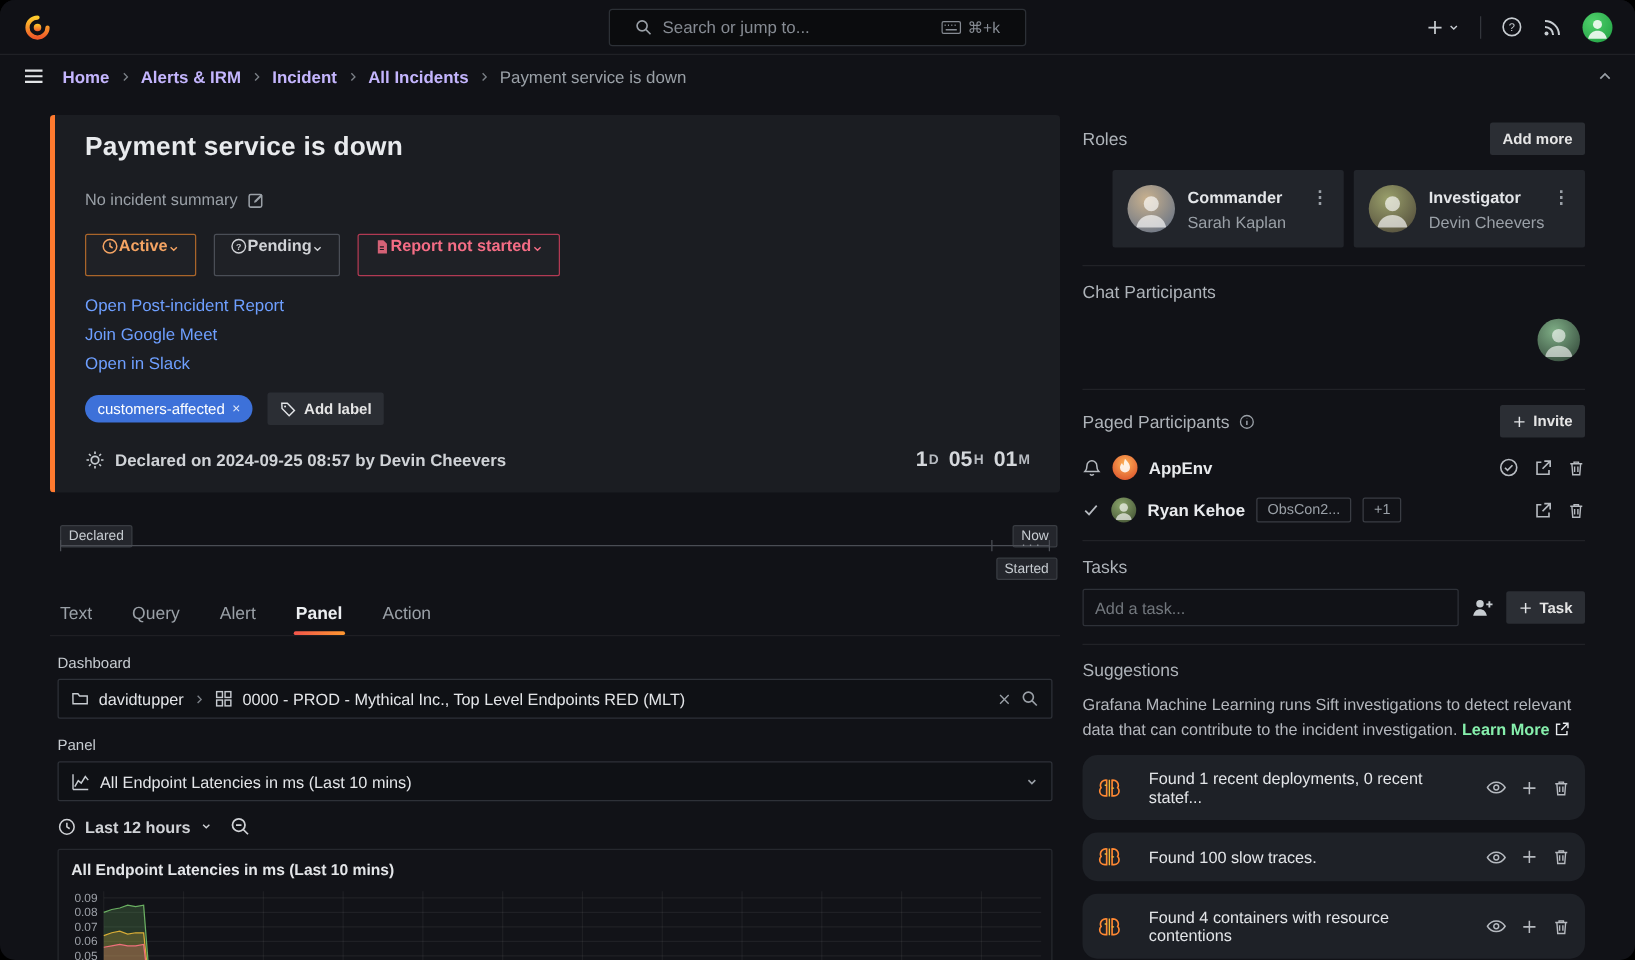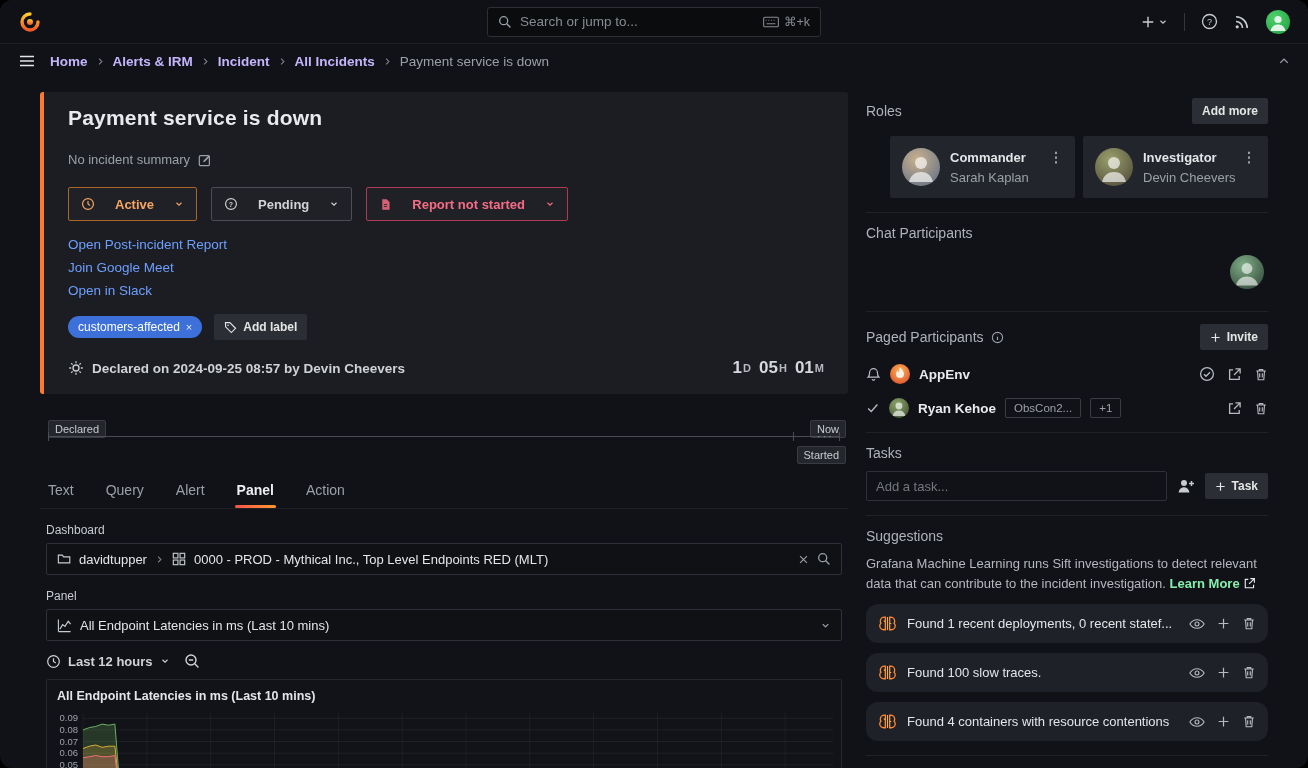--- a/index.html
+++ b/index.html
@@ -7,21 +7,21 @@
     font-family:"Liberation Sans", sans-serif; }
   .window { position:relative; width:1308px; height:768px; background:#111217;
     border-radius:12px; overflow:hidden; color:#d8d9da; }
 
   
   .topbar { height:44px; display:flex; align-items:center; padding:0 18px;
     background:#101116; border-bottom:1px solid rgba(255,255,255,0.07); position:relative; }
   .logo { width:24px; height:24px; }
   .searchbox { position:absolute; left:50%; top:50%; transform:translate(-50%,-50%);
     width:334px; height:30px; background:#0b0c0e; border:1px solid #2c3036; border-radius:3px;
-    display:flex; align-items:center; padding:0 10px; gap:8px; }
+    display:flex; align-items:center; padding:0 20px; gap:8px; }
   .searchbox input { flex:1; background:transparent; border:none; outline:none;
     color:#9aa0a7; font-size:13.5px; font-family:inherit; }
   .searchbox input::placeholder { color:#868b93; }
   .kbd-hint { display:flex; align-items:center; gap:5px; color:#868b93; font-size:12.5px; white-space:nowrap; }
   .topbar-right { margin-left:auto; display:flex; align-items:center; gap:16px; }
   .tb-btn { display:flex; align-items:center; gap:3px; color:#c7ccd1; cursor:pointer; }
   .tb-divider { width:1px; height:18px; background:#33363c; }
   .avatar-sm { width:24px; height:24px; border-radius:50%; background:radial-gradient(circle at 35% 30%, #4fd06b, #1e9e41); position:relative; overflow:hidden; }
   .avatar-sm svg, .avatar-generic svg { position:absolute; inset:0; }
 
@@ -37,21 +37,21 @@
   .content { display:flex; padding:14px 40px 0 40px; gap:18px; }
   .main { width:808px; flex:none; }
   .sidebar { width:402px; flex:none; }
 
   
   .incident-card { background:#1b1d22; border-radius:3px; border-left:4px solid #ff7a2f;
     padding:14px 24px 16px 24px; }
   .incident-title { font-size:21px; font-weight:700; color:#e8eaed; letter-spacing:.2px; }
   .summary-row { display:flex; align-items:center; gap:8px; margin-top:22px; color:#9aa0a7; font-size:13px; }
   .status-row { display:flex; gap:14px; margin-top:20px; }
-  .status-btn { display:flex; align-items:center; gap:20px; height:31px; padding:16px 12px;
+  .status-btn { display:flex; align-items:flex-end; gap:0; height:31px; padding:16px 12px;
     border-radius:2px; font-size:13px; font-weight:600; cursor:pointer; background:rgba(255,255,255,0.02); }
   .status-btn.active-state { border:1px solid #a9652a; color:#f5a463; }
   .status-btn.pending-state { border:1px solid #4a4e56; color:#d0d2d6; }
   .status-btn.report-state { border:1px solid #b13a53; color:#f56d85; }
   .link-col { display:flex; flex-direction:column; gap:8px; margin-top:16px; }
   .link { color:#6e9fff; font-size:13.5px; cursor:pointer; width:max-content; }
   .labels-row { display:flex; align-items:center; gap:12px; margin-top:16px; }
   .label-pill { background:#3d71d9; color:#fff; font-size:12px; border-radius:11px;
     padding:4px 10px; display:flex; align-items:center; gap:6px; cursor:pointer; }
   .label-pill .x { font-size:11px; opacity:.85; }
@@ -117,21 +117,21 @@
   .av-fire { background:radial-gradient(circle at 50% 35%, #ffb357, #d64425); }
   .mini-pill { border:1px solid #3a3d44; border-radius:2px; color:#9aa0a7; font-size:11.5px; padding:3px 8px; }
   .row-icons { margin-left:auto; display:flex; gap:12px; color:#b6bac0; align-items:center; }
   .task-row { display:flex; align-items:center; gap:10px; margin-top:10px; }
   .task-input { flex:1; height:30px; background:transparent; border:1px solid #2e3138; border-radius:2px;
     color:#d8d9da; font-size:13px; padding:0 9px; font-family:inherit; outline:none; }
   .task-input::placeholder { color:#73787e; }
   .sugg-desc { font-size:13px; color:#b4b7bd; line-height:1.55; margin-top:10px; }
   .learn-more { color:#86efac; font-weight:700; cursor:pointer; white-space:nowrap; }
   .sugg-item { background:#1e2127; border-radius:12px; padding:11px 12px; display:flex; align-items:center;
-    gap:10px; margin-top:10px; font-size:13px; color:#e3e5e8; }
+    gap:22px; margin-top:10px; font-size:13px; color:#e3e5e8; }
   .ic { display:inline-flex; flex:none; }
   svg { display:block; }
 </style>
 </head>
 <body>
 
 <div class="window">
 
   <header class="topbar">
     <span class="ic logo">

